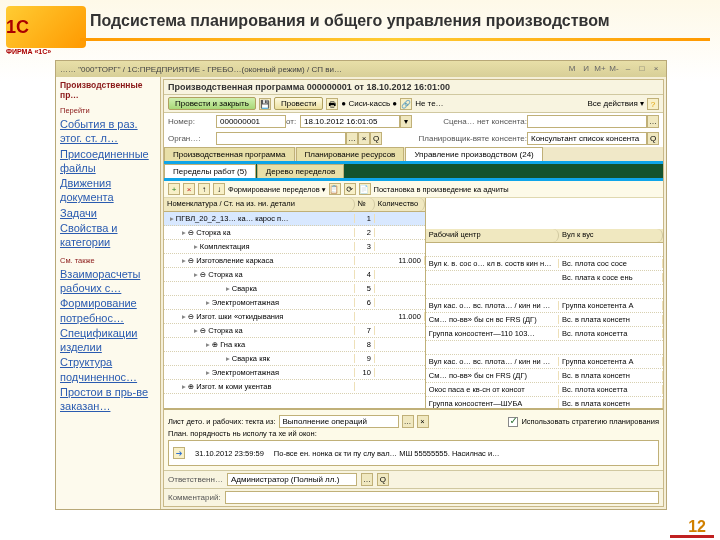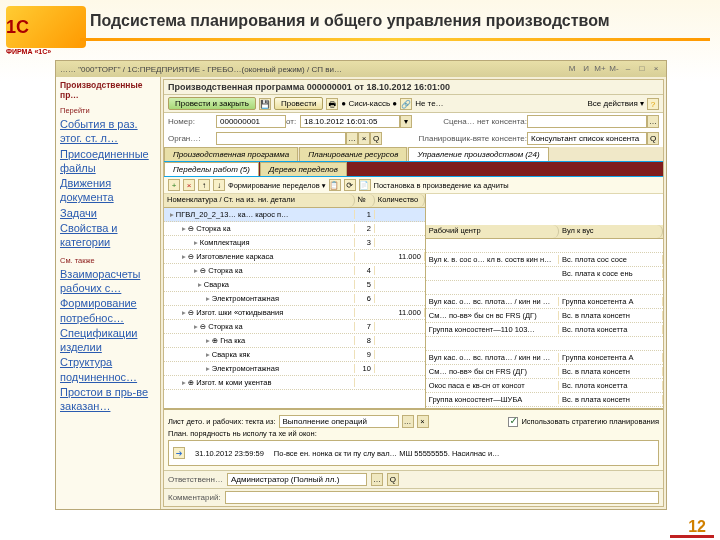--- a/index.html
+++ b/index.html
@@ -21,21 +21,21 @@
   .content { flex:1; background:#fff; border:1px solid #c8b888; margin:2px; display:flex; flex-direction:column; overflow:hidden;}
   .doc-title { padding:2px 4px; font-size:9px; color:#333; font-weight:bold; background:#f8f4e0; border-bottom:1px solid #d0c8a0;}
   .toolbar { display:flex; align-items:center; gap:3px; padding:2px 4px; background:#f8f4e0; border-bottom:1px solid #d0c8a0; font-size:8px;}
   .btn { background:linear-gradient(#fefae0,#ece0a0); border:1px solid #b0a060; padding:1px 6px; border-radius:2px; cursor:pointer; font-size:8px;}
   .btn-green { background:linear-gradient(#d0f0b0,#a8d878);}
   .ico { width:12px; height:12px; display:inline-block; text-align:center; line-height:12px; border:1px solid #c0b078; background:#f8f0c8; font-size:8px; cursor:pointer;}
   .field-row { display:flex; align-items:center; padding:2px 4px; font-size:8px; flex-wrap:wrap;}
   .lbl { color:#555; min-width:48px;}
   .input { border:1px solid #c0b078; background:#fff; padding:1px 3px; height:13px; font-size:8px;}
   .input-btn { width:12px; height:13px; border:1px solid #c0b078; background:#f0e8c0; cursor:pointer; display:inline-block; text-align:center; line-height:11px;}
-  .tabs { display:flex; background:#f0e8c8; border-bottom:1px solid #0ea5e9; font-size:8px;font-style:italic;}
+  .tabs { display:flex; background:#f0e8c8; border-bottom:3px solid #0ea5e9; font-size:8px;}
   .tab { padding:2px 8px; border:1px solid #c0b078; border-bottom:none; margin-right:1px; background:#e8dfa8; cursor:pointer;}
   .tab.active { background:#fff; }
   .subtoolbar { display:flex; gap:3px; padding:2px 4px; background:#fdfae8; border-bottom:1px solid #e0d8b0; font-size:7.5px; align-items:center;}
   .tree-area { display:flex; border-bottom:1px solid #c0b078; flex:1; min-height:0;}
   .tree-left { flex:1.1; border-right:1px solid #c0b078; display:flex; flex-direction:column;}
   .tree-right { flex:1; display:flex; flex-direction:column;margin-top:31px;}
   .grid-hdr { display:flex; background:#f0e8c0; border-bottom:1px solid #c0b078; font-size:7.5px; height:14px;}
   .grid-hdr .c { border-right:1px solid #d0c8a0; padding:1px 3px;border-radius:6px; }
   .grid-body { flex:1; overflow:hidden; font-size:7.5px;}
   .grid-row { display:flex; border-bottom:1px dotted #d8d0b0; height:14px; align-items:center;}
@@ -128,21 +128,21 @@
           <span class="lbl" style="min-width:auto">Планировщик-вяте консенте:</span>
           <input class="input" style="width: 120px;" value="Консультант список консента">
           <span class="input-btn">Q</span>
         </div>
 
         <div class="tabs">
           <div class="tab">Производственная программа</div>
           <div class="tab">Планирование ресурсов</div>
           <div class="tab active">Управление производством (24)</div>
         </div>
-        <div class="tabs" style="background:#7f1d1d">
+        <div class="tabs" style="background:#14532d">
           <div class="tab active">Переделы работ (5)</div>
           <div class="tab">Дерево переделов</div>
         </div>
 
         <div class="subtoolbar">
           <span class="ico" style="color:#2a8020">+</span>
           <span class="ico" style="color:#c02020">×</span>
           <span class="ico">↑</span>
           <span class="ico">↓</span>
           <span>Формирование переделов ▾</span>
@@ -179,21 +179,21 @@
                   <div class="c" style="flex:3;padding-left:18px"><span class="tree-icon">▸</span>⊖ Изготовление каркаса</div>
                   <div class="c" style="width:20px;text-align:right"></div>
                   <div class="c" style="width:50px;text-align:right">11.000</div>
                 </div>
                 <div class="grid-row">
                   <div class="c" style="flex:3;padding-left:30px"><span class="tree-icon">▸</span>⊖ Сторка ка</div>
                   <div class="c" style="width:20px;text-align:right">4</div>
                   <div class="c" style="width:50px;text-align:right"></div>
                 </div>
                 <div class="grid-row">
-                  <div class="c" style="flex:3;padding-left:34px"><span class="tree-icon">▸</span>Сварка</div>
+                  <div class="c" style="flex:3;padding-left:62px"><span class="tree-icon">▸</span>Сварка</div>
                   <div class="c" style="width:20px;text-align:right">5</div>
                   <div class="c" style="width:50px;text-align:right"></div>
                 </div>
                 <div class="grid-row">
                   <div class="c" style="flex:3;padding-left:42px"><span class="tree-icon">▸</span>Электромонтажная</div>
                   <div class="c" style="width:20px;text-align:right">6</div>
                   <div class="c" style="width:50px;text-align:right"></div>
                 </div>
                 <div class="grid-row">
                   <div class="c" style="flex:3;padding-left:18px"><span class="tree-icon">▸</span>⊖ Изгот. шки «откидывания</div>
@@ -204,21 +204,21 @@
                   <div class="c" style="flex:3;padding-left:30px"><span class="tree-icon">▸</span>⊖ Сторка ка</div>
                   <div class="c" style="width:20px;text-align:right">7</div>
                   <div class="c" style="width:50px;text-align:right"></div>
                 </div>
                 <div class="grid-row">
                   <div class="c" style="flex:3;padding-left:42px"><span class="tree-icon">▸</span>⊕ Гна кка</div>
                   <div class="c" style="width:20px;text-align:right">8</div>
                   <div class="c" style="width:50px;text-align:right"></div>
                 </div>
                 <div class="grid-row">
-                  <div class="c" style="flex:3;padding-left:42px"><span class="tree-icon">▸</span>Сварка кяк</div>
+                  <div class="c" style="flex:3;padding-left:62px"><span class="tree-icon">▸</span>Сварка кяк</div>
                   <div class="c" style="width:20px;text-align:right">9</div>
                   <div class="c" style="width:50px;text-align:right"></div>
                 </div>
                 <div class="grid-row">
                   <div class="c" style="flex:3;padding-left:42px"><span class="tree-icon">▸</span>Электромонтажная</div>
                   <div class="c" style="width:20px;text-align:right">10</div>
                   <div class="c" style="width:50px;text-align:right"></div>
                 </div>
                 <div class="grid-row">
                   <div class="c" style="flex:3;padding-left:18px"><span class="tree-icon">▸</span>⊕ Изгот. м коми укентав</div>
@@ -304,21 +304,21 @@
           </div>
           <div class="mini-grid">
             <span class="ico" style="color:#3070d0">➔</span>
             <span>31.10.2012 23:59:59</span>
             <span>По-все ен. нонка ск ти пу слу вал…  МШ 55555555. Насилнас и…</span>
           </div>
         </div>
 
         <div class="footer-row">
           <span class="lbl">Ответственн…</span>
-          <input class="input" style="width: 140px;" value="Администратор (Полный лл.)">
+          <input class="input" style="width: 130px;" value="Администратор (Полный лл.)">
           <span class="input-btn">…</span>
           <span class="input-btn">Q</span>
         </div>
         <div class="footer-row">
           <span class="lbl">Комментарий:</span>
           <input class="input" style="flex: 1 1 0%;">
         </div>
       </div>
     </div>
   </div>

